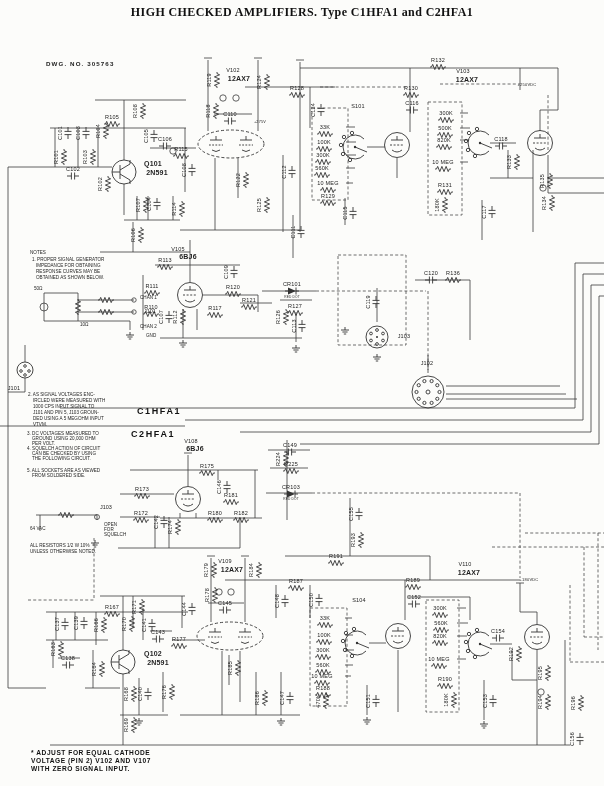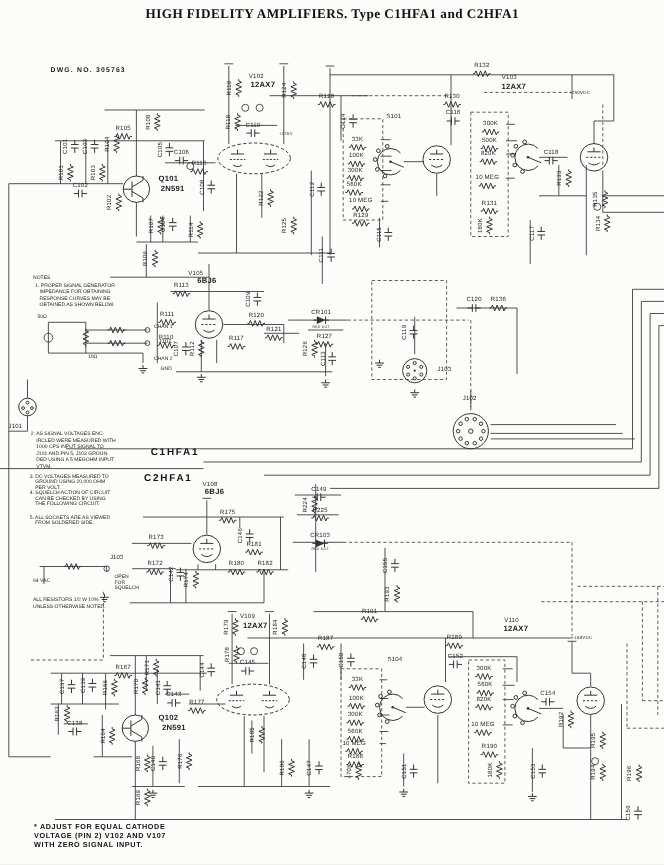--- a/index.html
+++ b/index.html
@@ -18,21 +18,21 @@
   .lbl{font:5.5px "Liberation Sans",sans-serif;color:#1e1e1e;letter-spacing:.2px;}
   .lbl.b{font-weight:700;font-size:7px;}
   .lbl.note{font-size:4.6px;letter-spacing:0;color:#262626;}
   svg{position:absolute;left:0;top:0;}
 </style>
 </head>
 <body>
 
 <div id="sheet">
 
-  <div id="title">HIGH FIDELITY AMPLIFIERS. Type C1HFA1 and C2HFA1</div>
+  <div id="title">HIGH CHECKED AMPLIFIERS. Type C1HFA1 and C2HFA1</div>
   <div class="dwg">DWG. NO. 305763</div>
   <div id="sec1" class="sec">C1HFA1</div>
   <div id="sec2" class="sec">C2HFA1</div>
 
   <svg id="schem" width="604" height="786" viewBox="0 0 604 786">
     <defs>
       <g id="rz">
           <path d="M-8 0 L-6.5 0 -5.3 -2.6 -3.2 2.6 -1.1 -2.6 1 2.6 3.1 -2.6 5.2 2.6 6.4 0 8 0" fill="none"></path>
         </g>
       <g id="cz">

